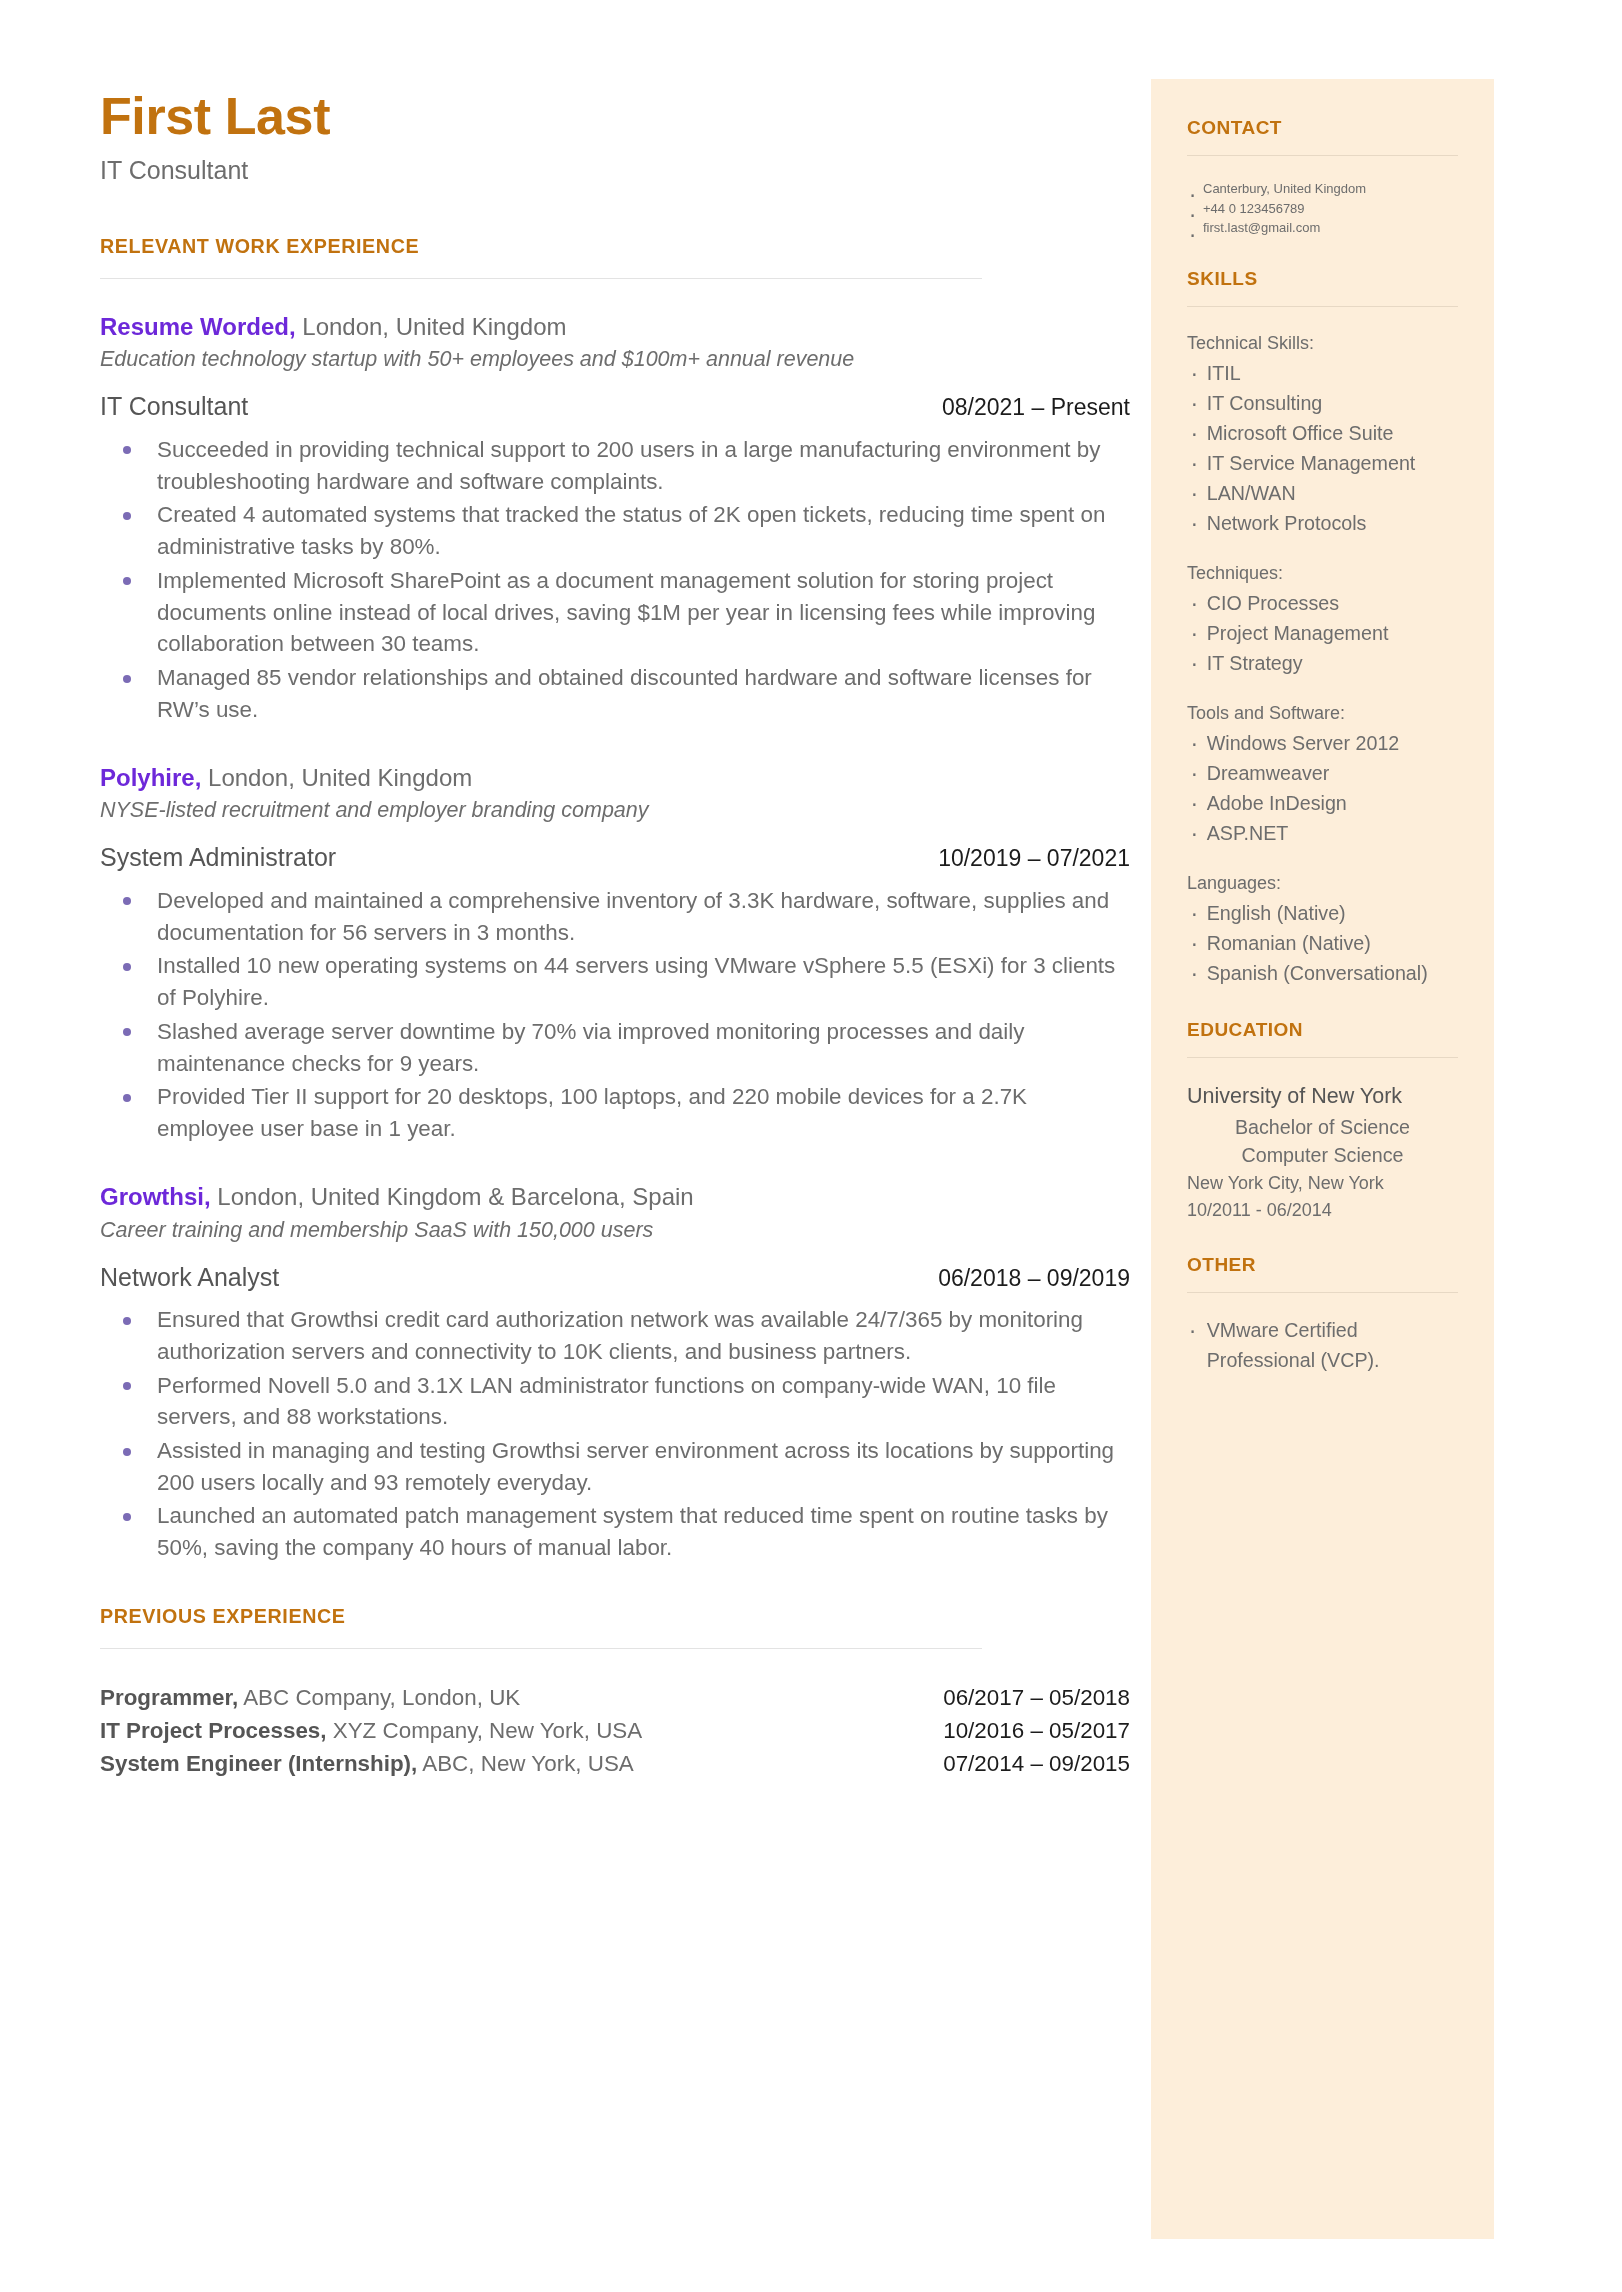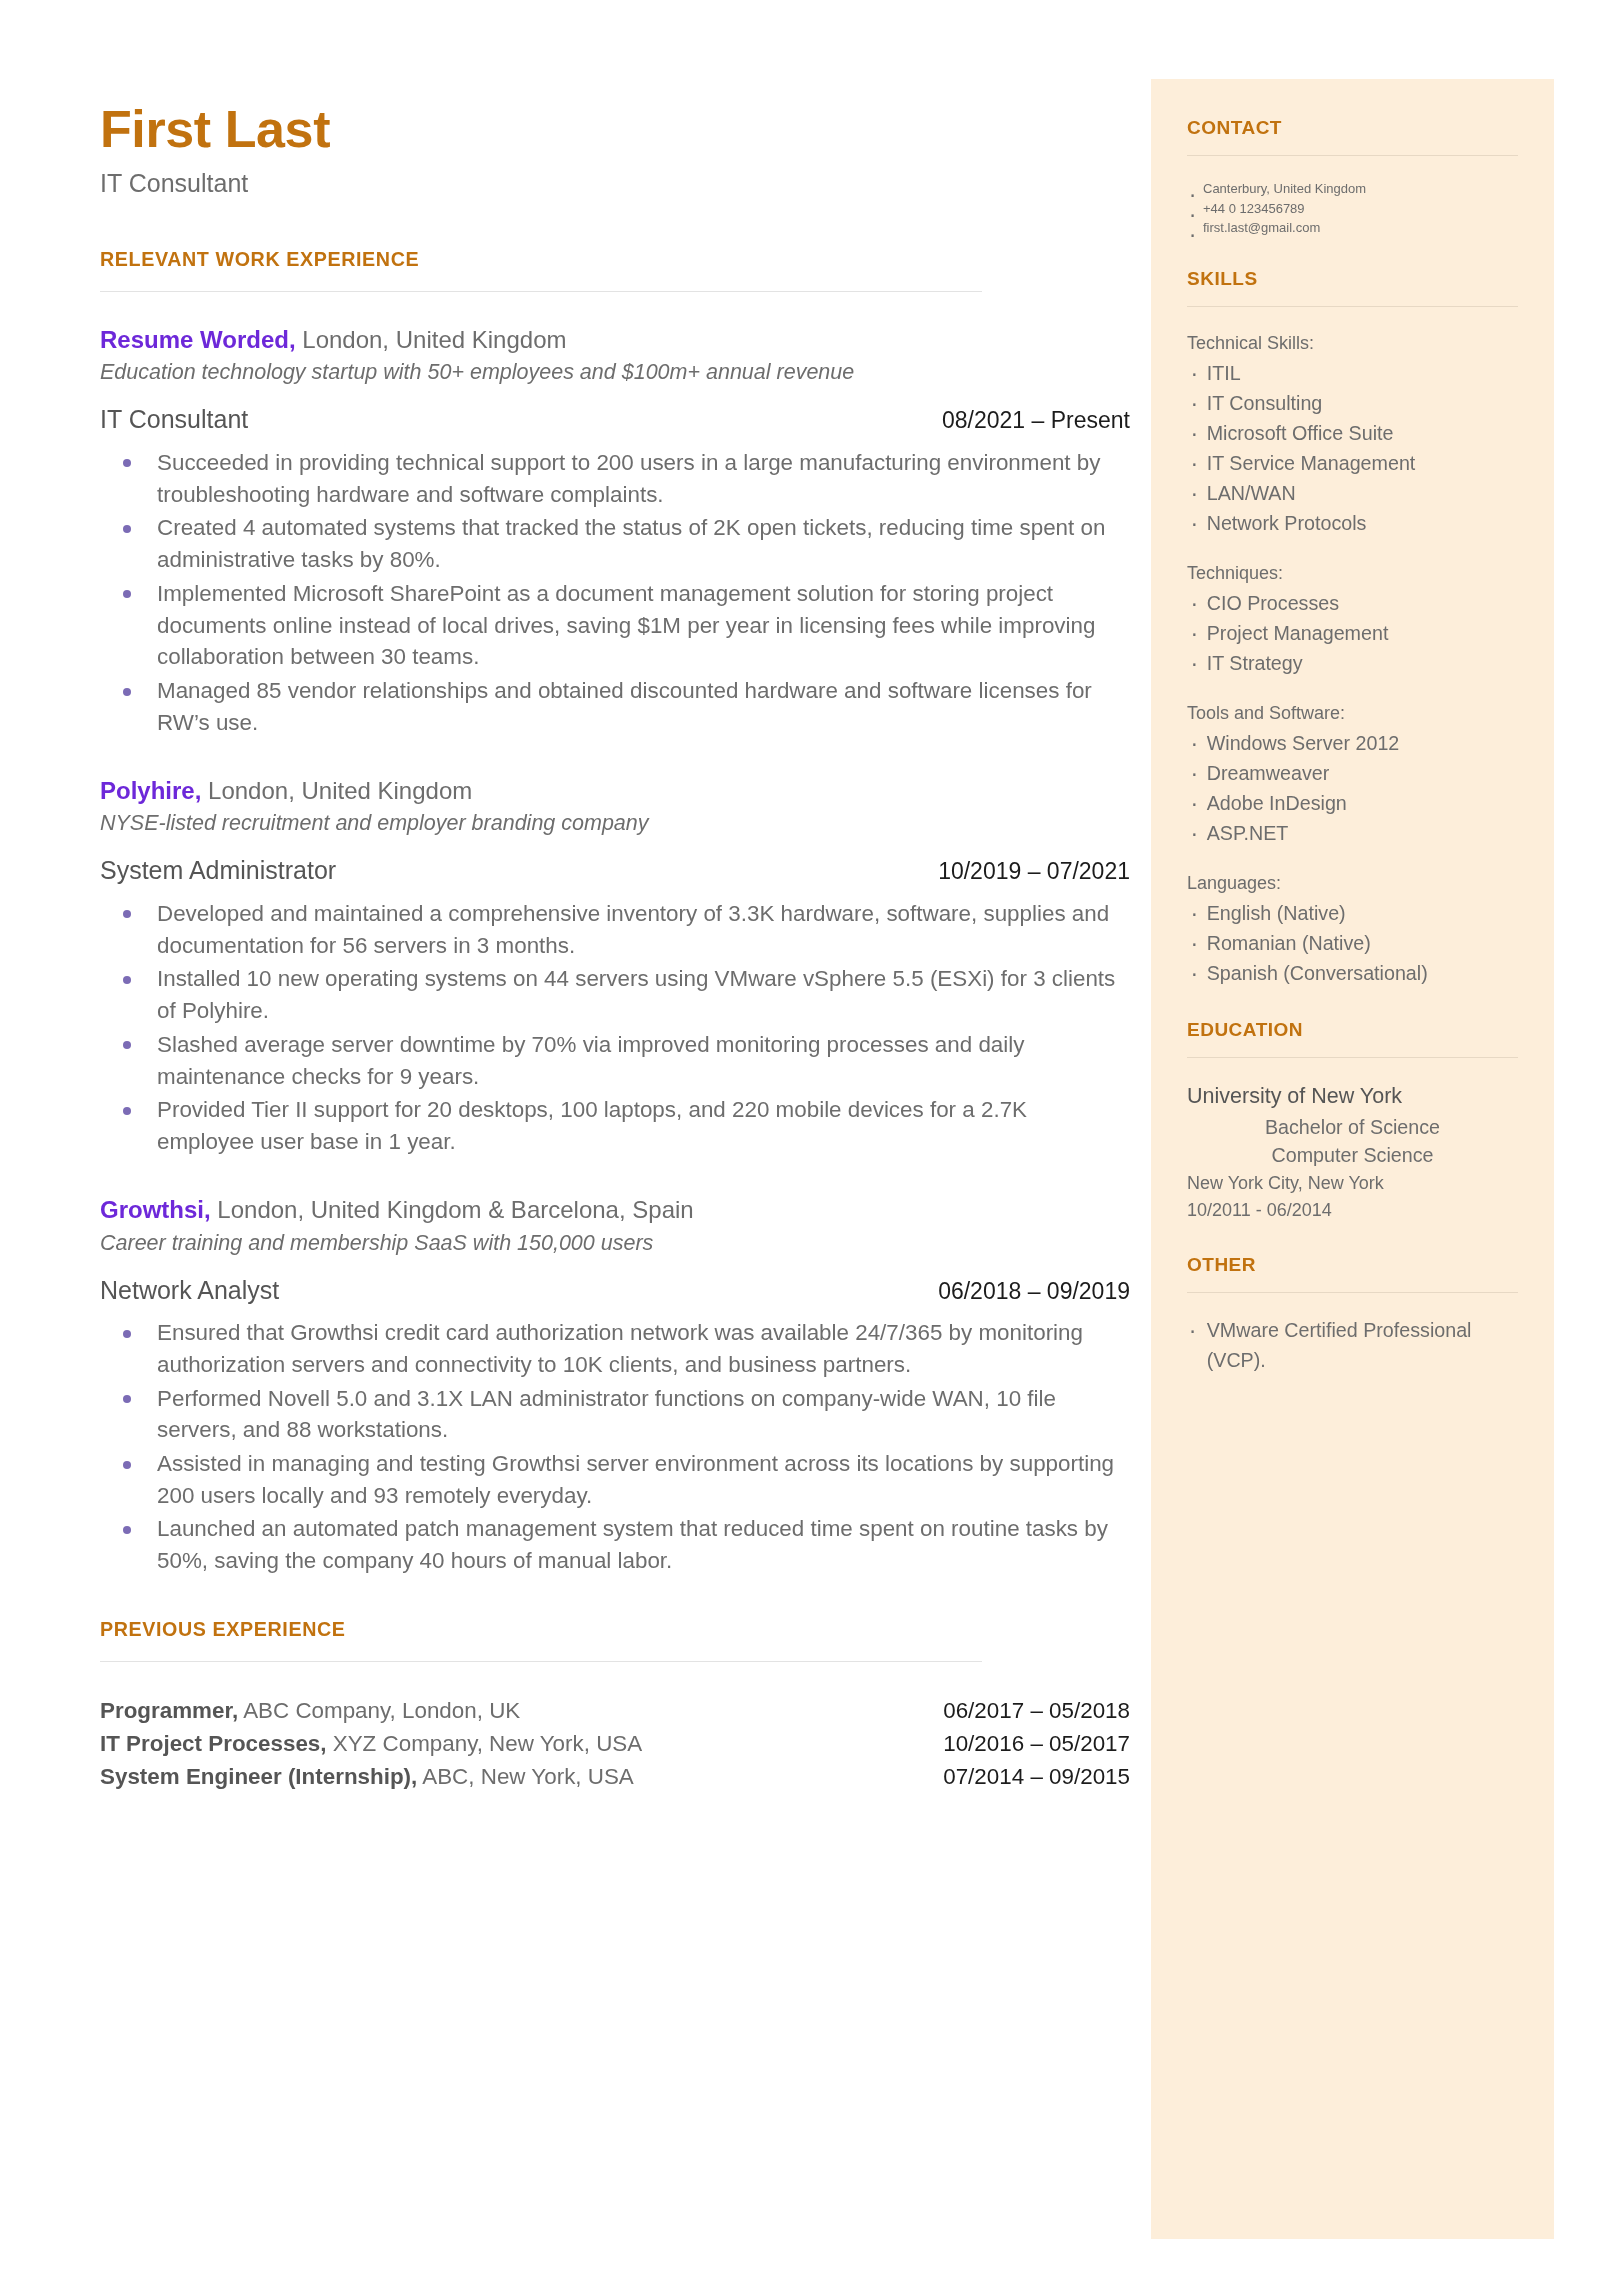--- a/index.html
+++ b/index.html
@@ -19,21 +19,21 @@
     position: absolute;
     inset: 0;
     background: #ffffff;
   }
 
   
   .sidebar {
     position: absolute;
     left: 1151px;
     top: 79px;
-    width: 403px;
+    width: 343px;
     height: 2160px;
     background: #fdeeda;
     box-sizing: border-box;
     padding: 38px 36px 36px 36px;
   }
 
   .side-heading {
     color: #c1720f;
     font-size: 19px;
     font-weight: bold;
@@ -122,21 +122,21 @@
     left: 1.8px;
     top: -2.7px;
     font-size: 23px;
     color: #6d6d6d;
   }
 
   
   .main {
     position: absolute;
     left: 100px;
-    top: 102px;
+    top: 89px;
     width: 1030px;
   }
 
   .name {
     color: #c1720f;
     font-size: 52px;
     font-weight: bold;
     letter-spacing: -0.4px;
     margin: 0 0 12.5px 0;
     line-height: 1.05;

